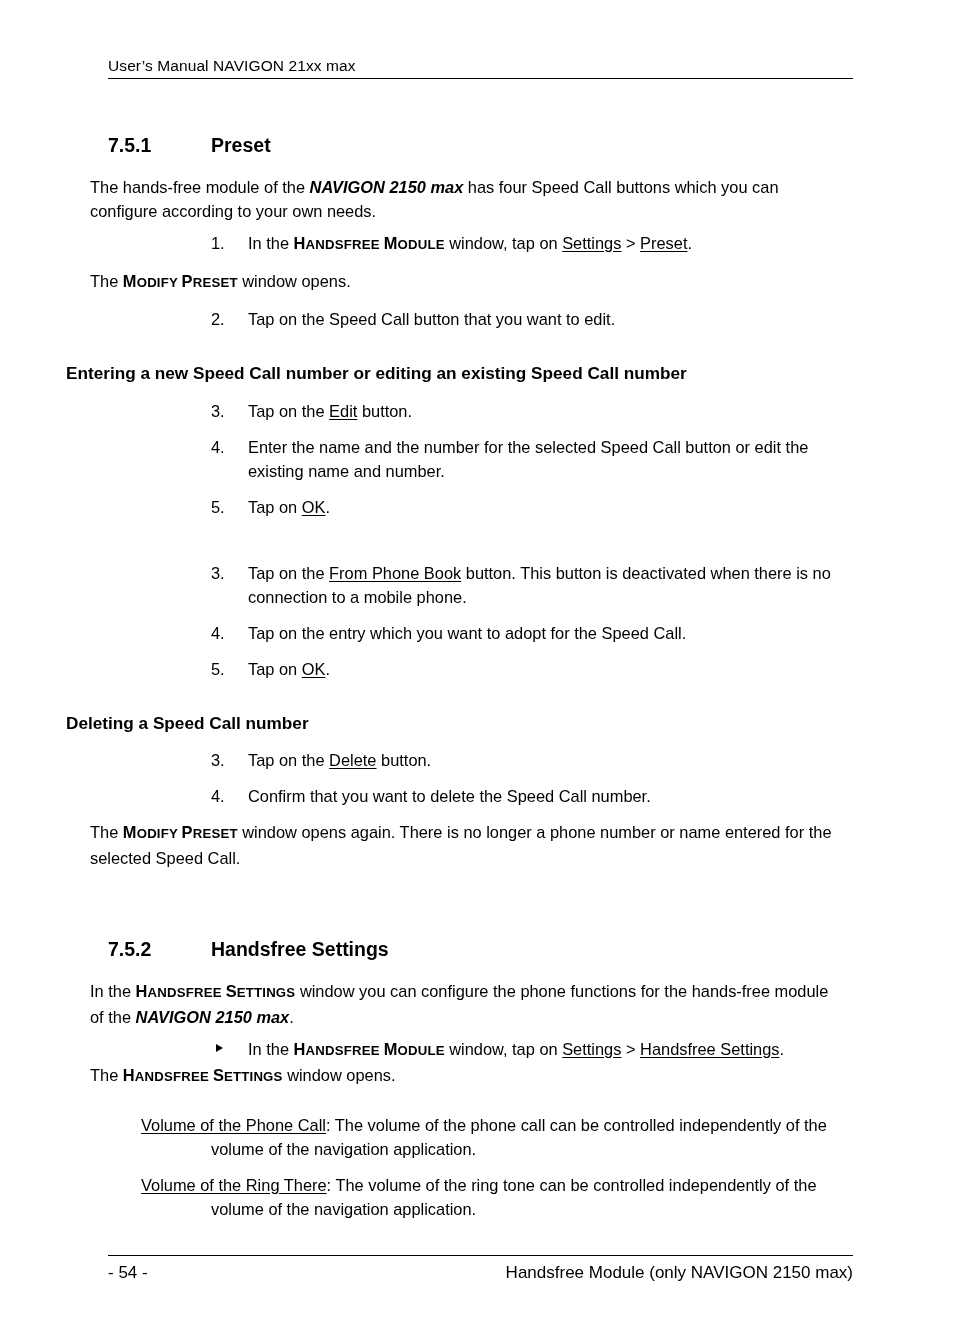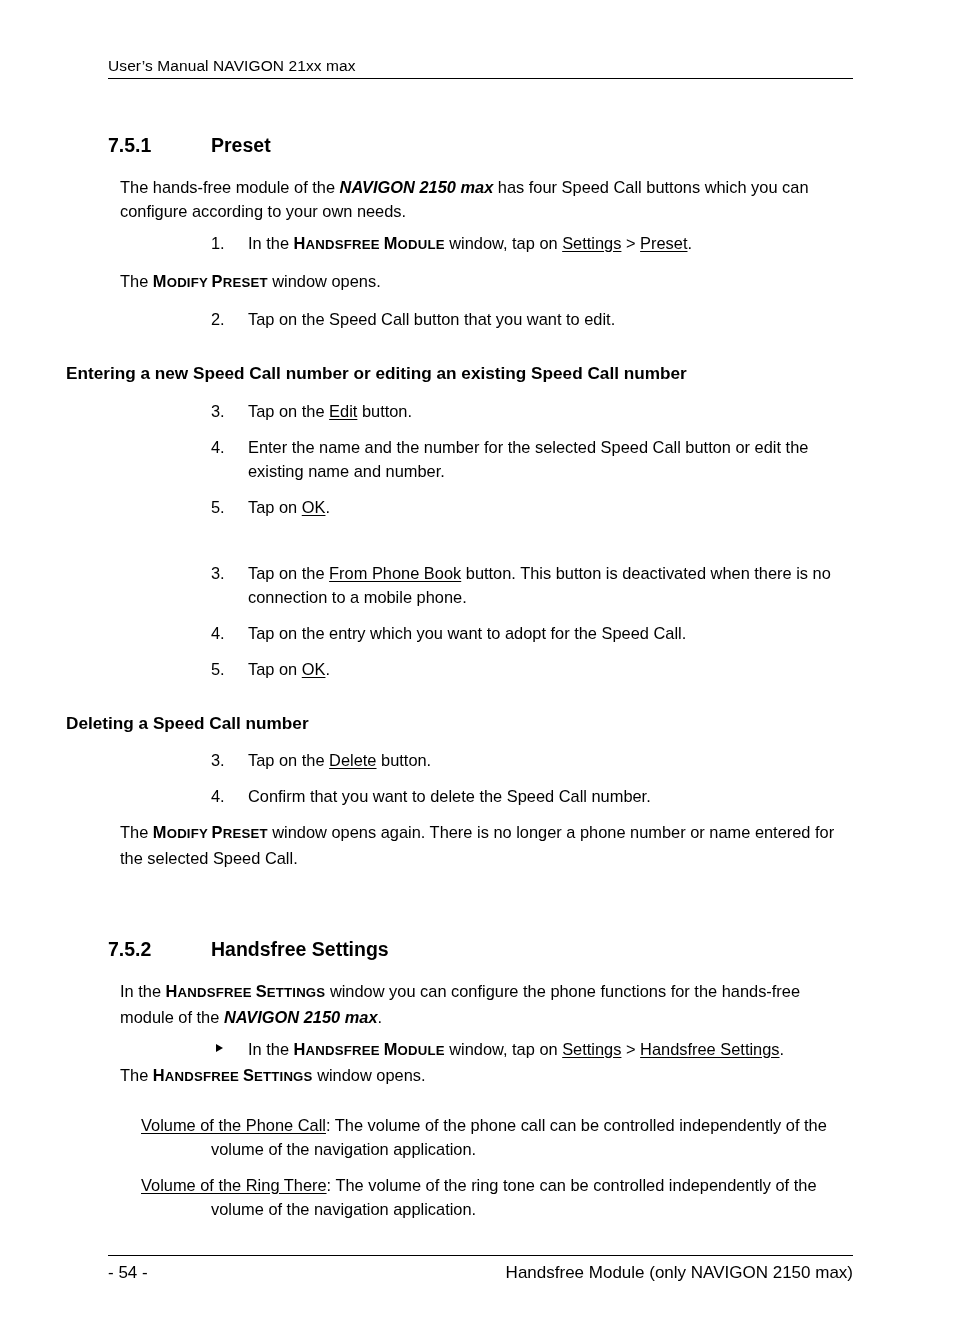--- a/index.html
+++ b/index.html
@@ -71,21 +71,21 @@
   .sub-head {
     padding-left: 66px;
     padding-right: 105px;
     font-weight: bold;
     font-size: 17.2px;
     line-height: 25.5px;
   }
 
   
   .para {
-    padding-left: 120px;
+    padding-left: 90px;
     padding-right: 108px;
     font-size: 16.4px;
     line-height: 24px;
   }
 
   
   .li {
     display: flex;
     padding-left: 211px;
     padding-right: 105px;

